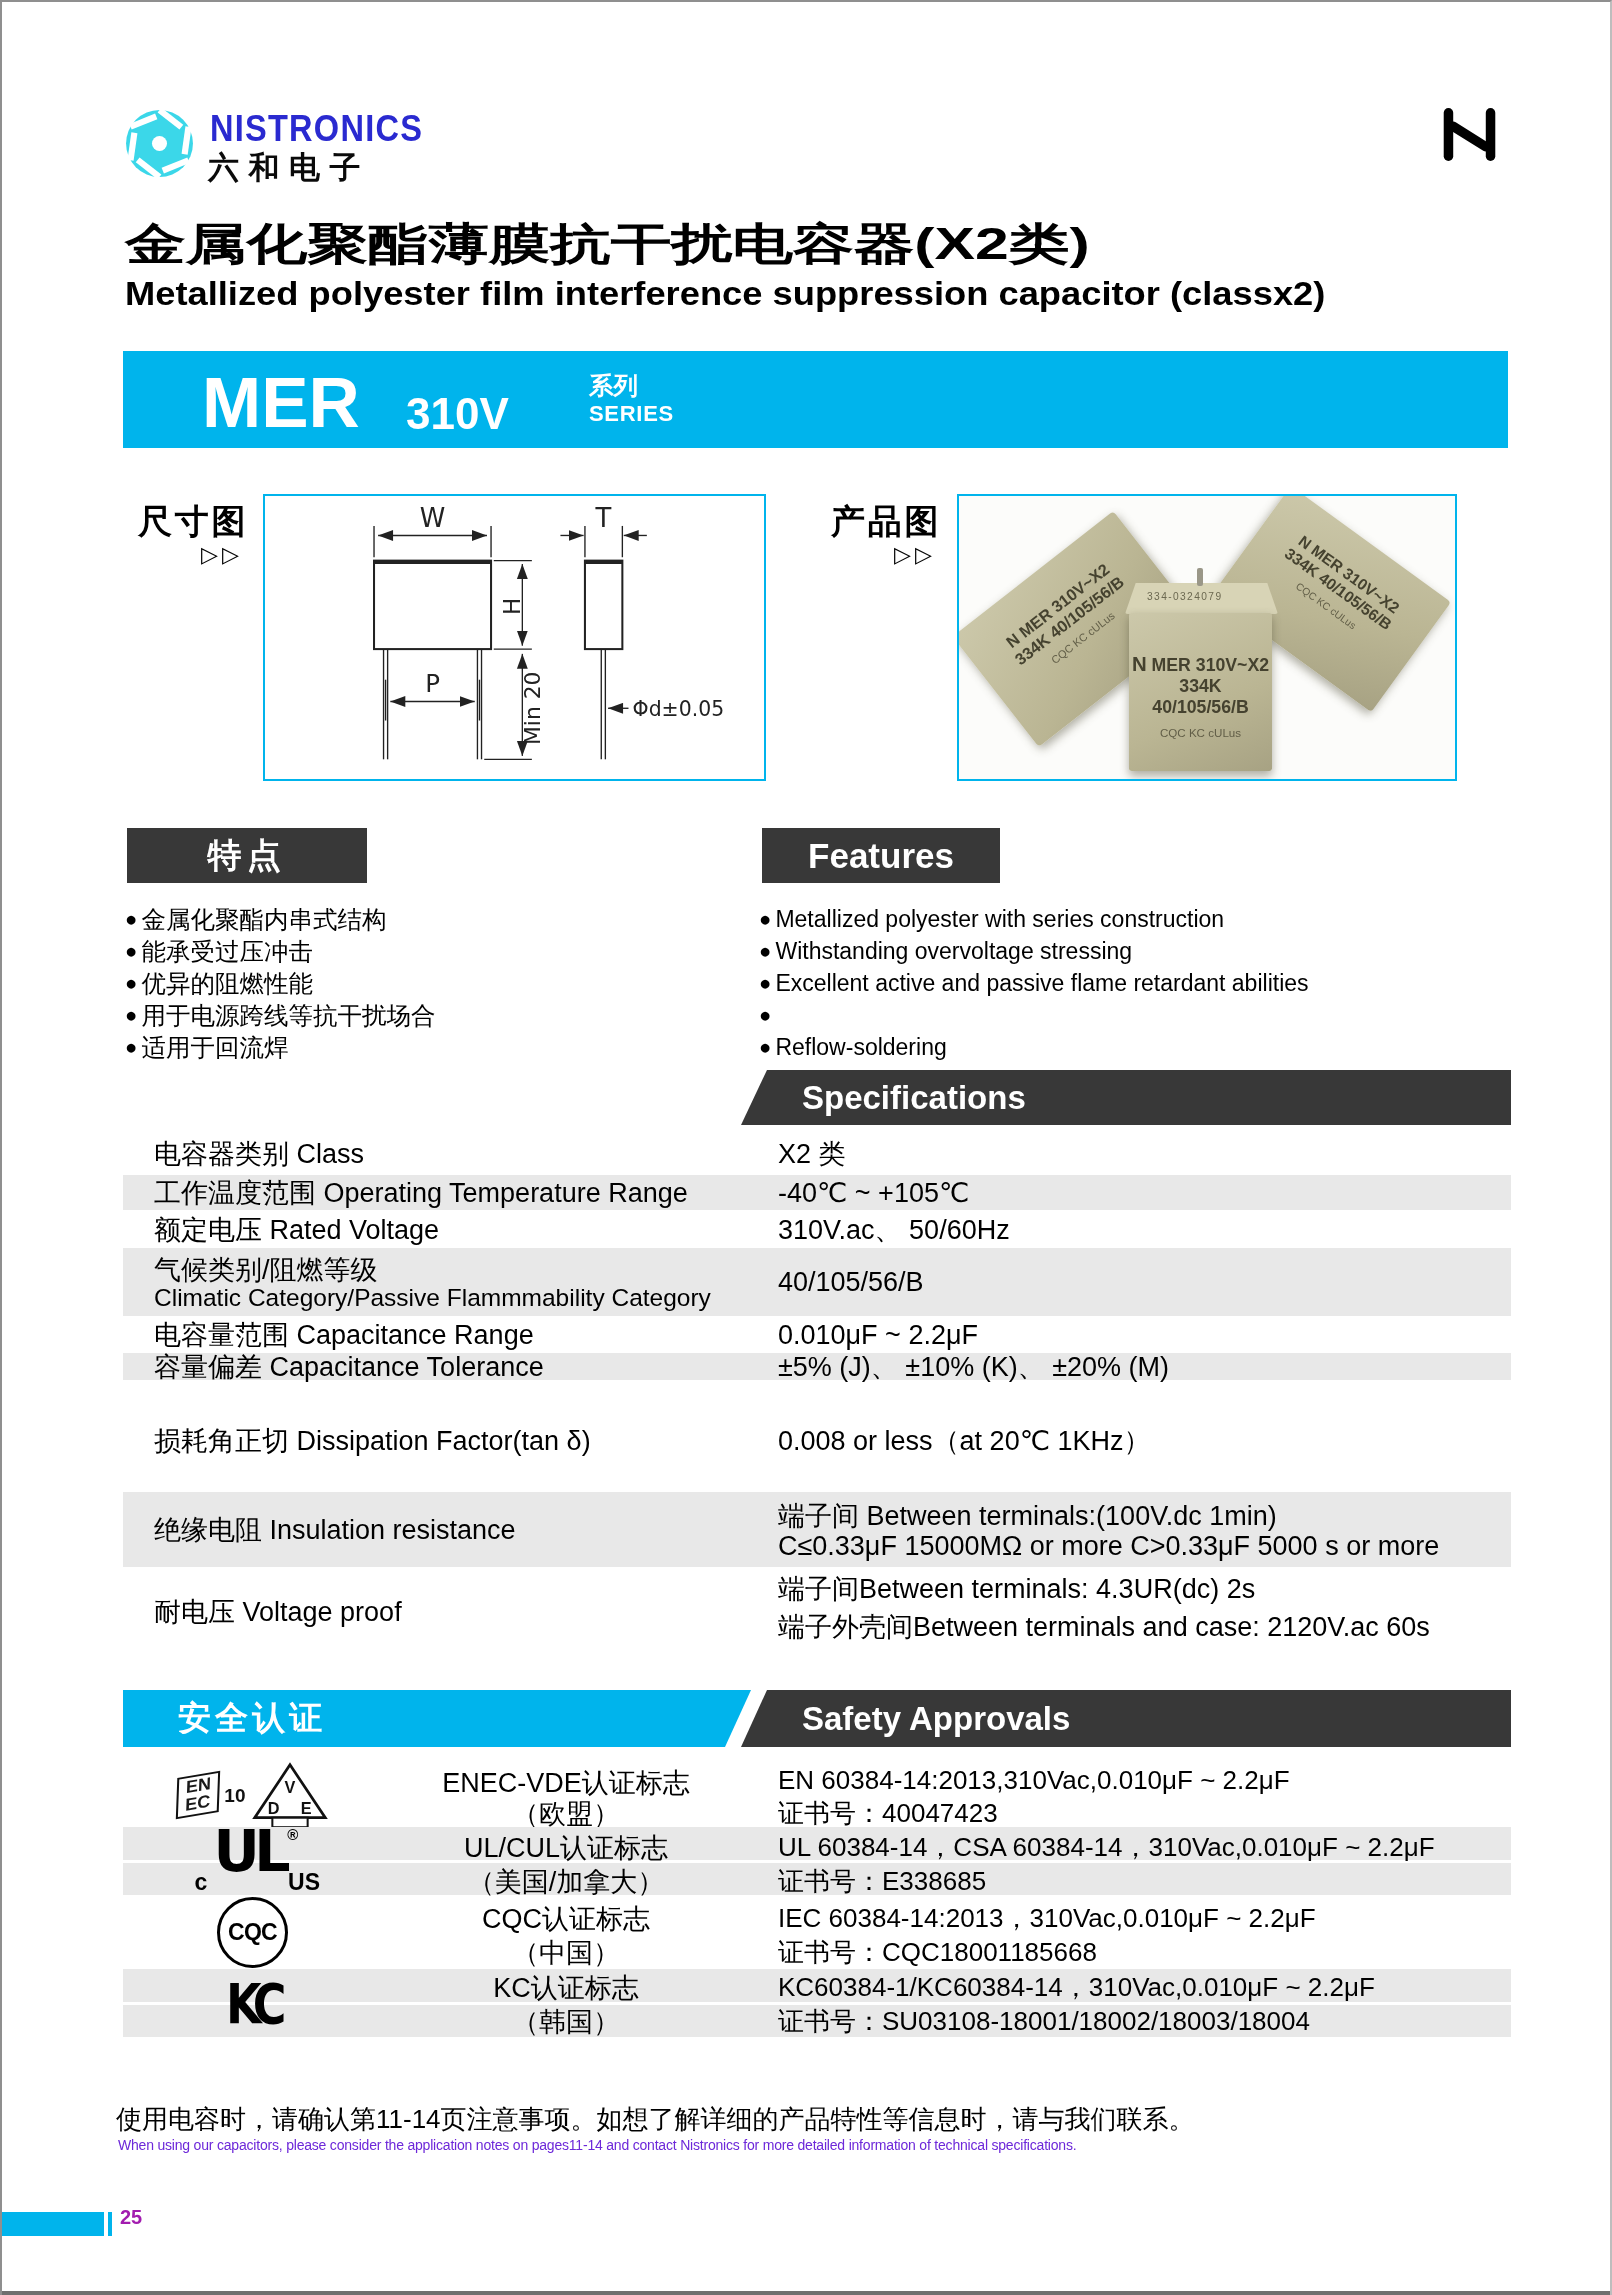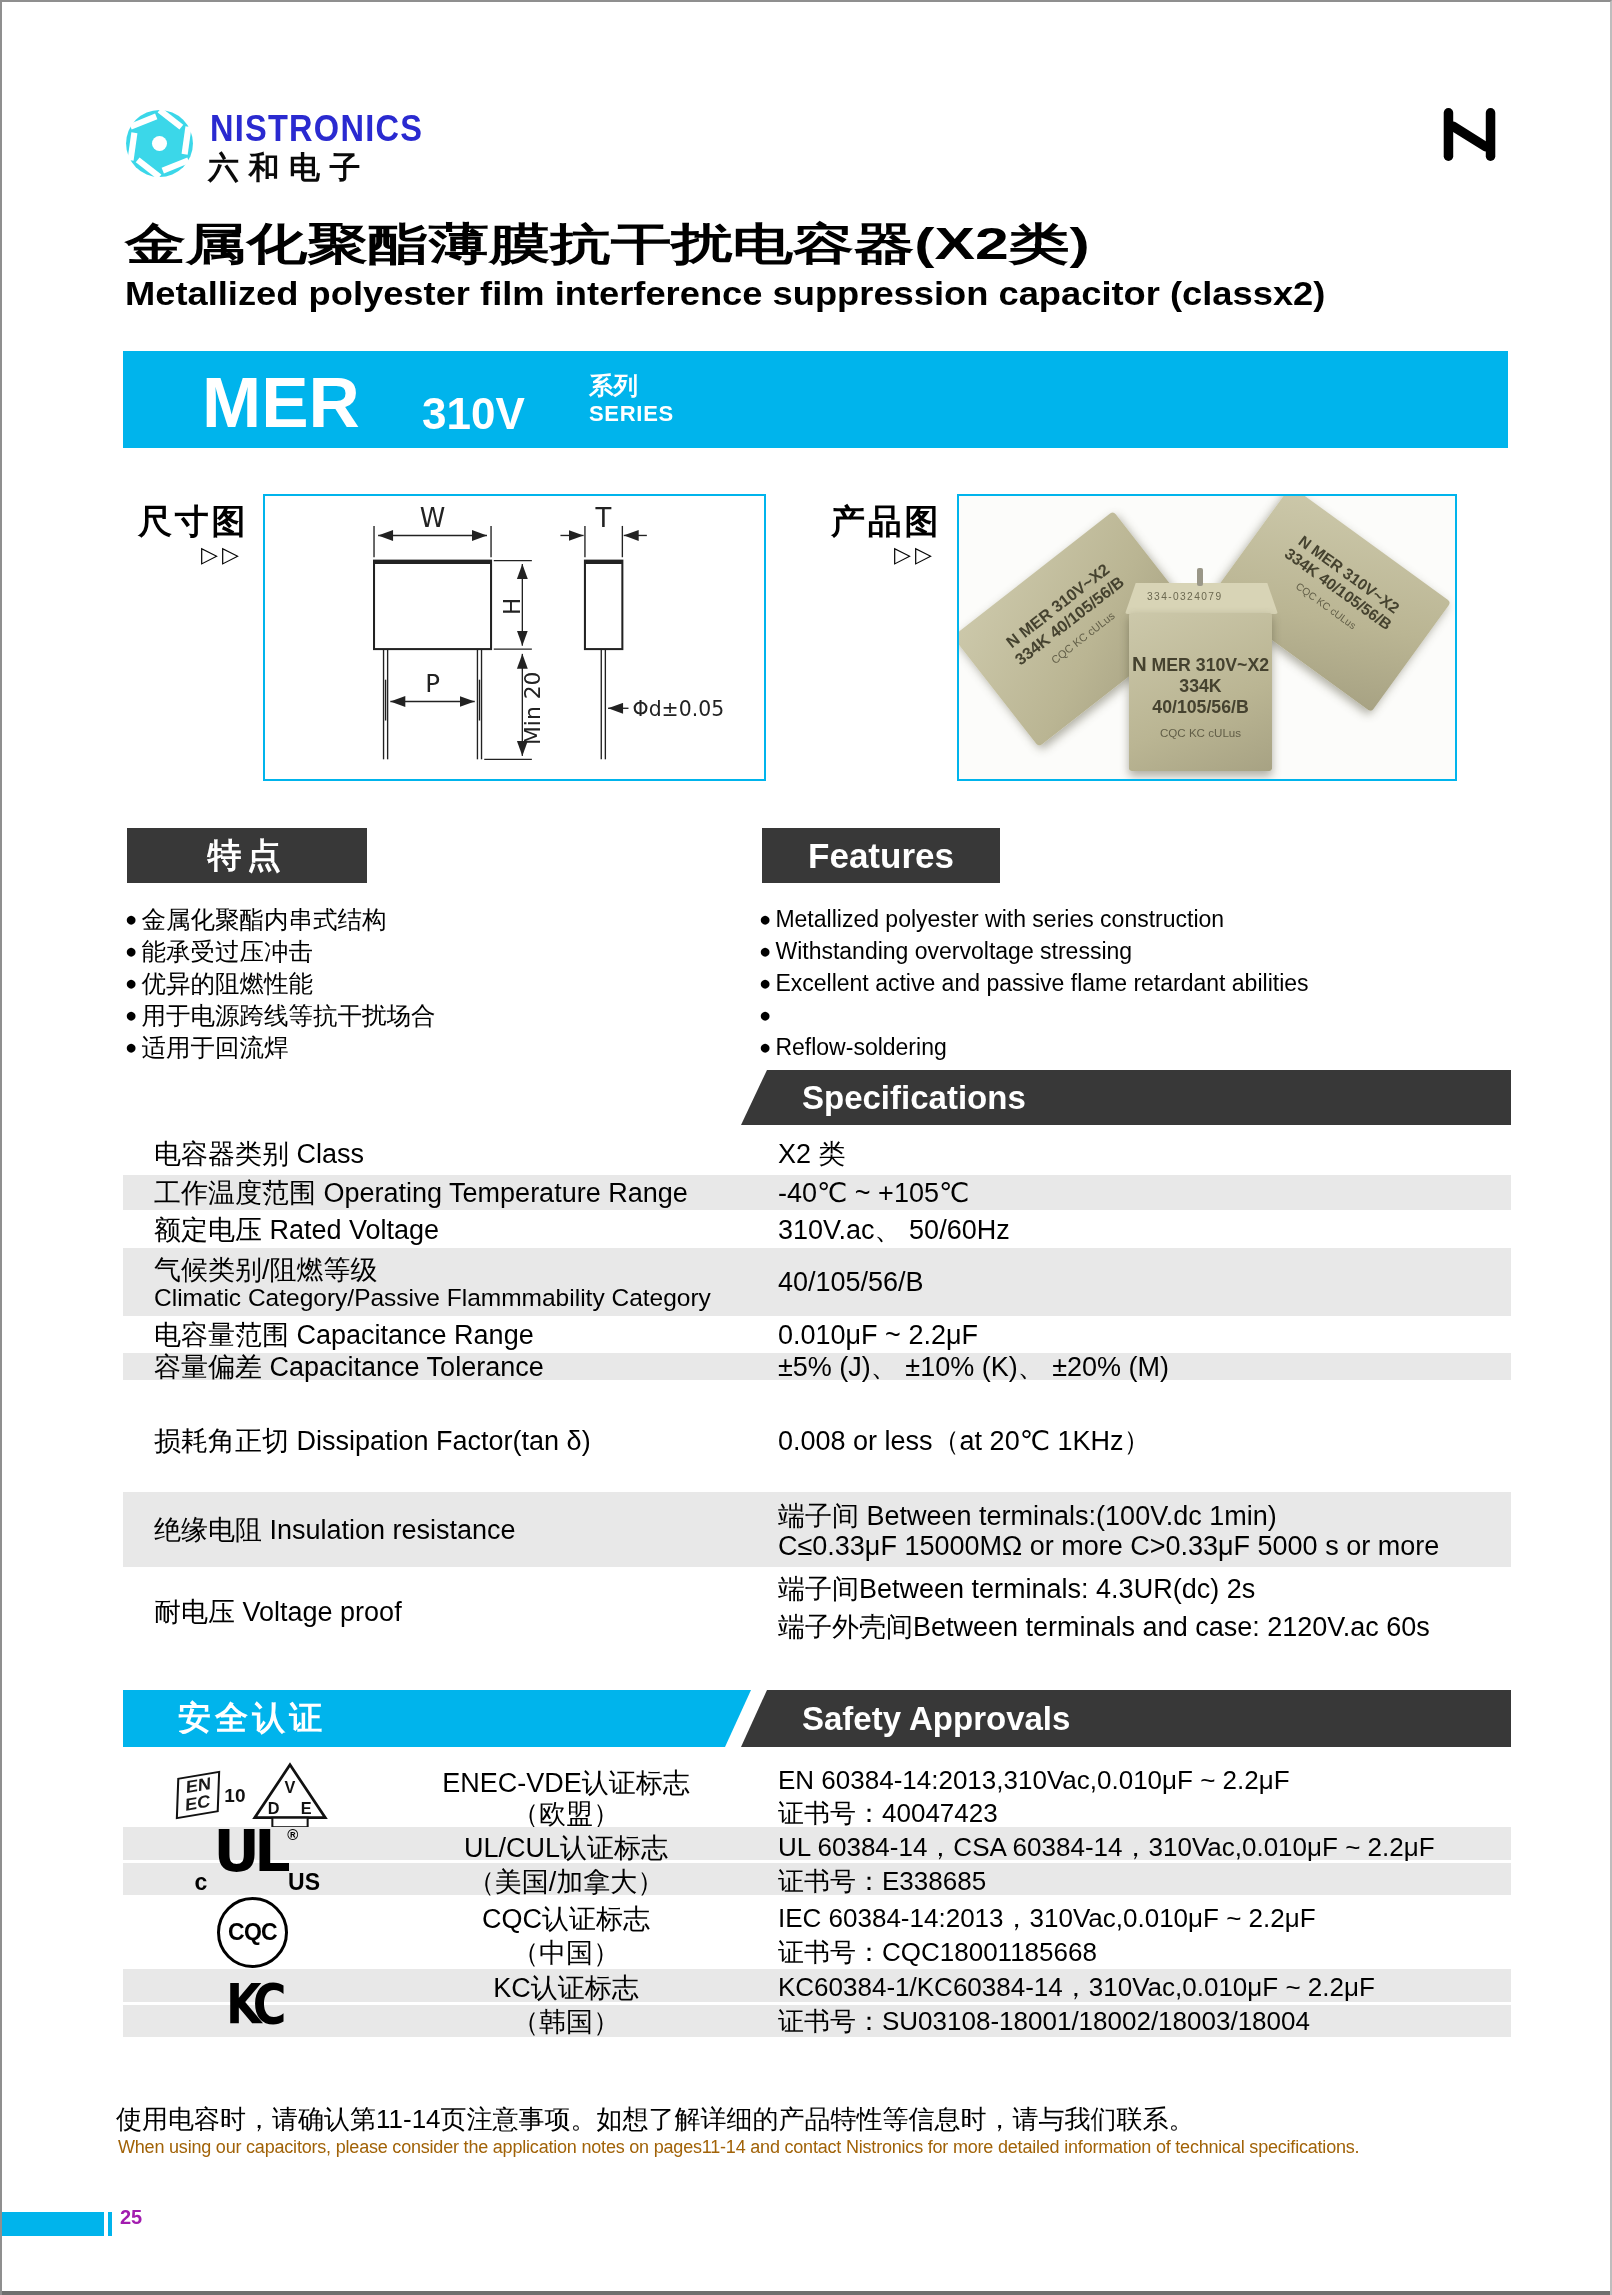--- a/index.html
+++ b/index.html
@@ -59,21 +59,21 @@
   .enec-num{font-size:19px;font-weight:bold;color:#111;margin-left:-1.4px;}
   .ul-wrap{position:relative;width:116px;height:65px;}
   .ul-main{position:absolute;left:19px;top:-11px;font-size:57px;font-weight:900;letter-spacing:-5.5px;color:#000;font-family:"DejaVu Sans",sans-serif;}
   .ul-r{position:absolute;right:12.3px;top:-2.7px;font-size:15px;font-weight:bold;}
   .ul-c{position:absolute;left:0;bottom:-2.7px;font-size:23px;font-weight:bold;}
   .ul-us{position:absolute;right:-9.5px;bottom:-2.7px;font-size:23px;font-weight:bold;}
   .cqc-circle{width:65px;height:65px;border:3.4px solid #000;border-radius:50%;display:flex;align-items:center;justify-content:center;font-size:23px;font-weight:bold;letter-spacing:-0.7px;color:#000;}
   .kc-mark{font-size:56px;font-weight:900;letter-spacing:-8.2px;transform:scaleX(0.82);color:#000;font-family:"DejaVu Sans",sans-serif;}
   
   .foot-zh{font-size:26px;color:#000;white-space:nowrap;}
-  .foot-en{font-size:18px;color:#a16207;white-space:nowrap;letter-spacing:-0.2px;}
+  .foot-en{font-size:14px;color:#6d28d9;white-space:nowrap;letter-spacing:-0.2px;}
   .pageno{font-size:20px;font-weight:bold;color:#a21caf;}
   
   .photo{background:#fcfcfa;overflow:hidden;}
   .cap{position:absolute;background:linear-gradient(155deg,#ccc8aa 0%,#bab593 60%,#a7a283 100%);
        color:#45422f;text-align:center;border-radius:4.1px;box-shadow:0 4.1px 9.5px rgba(80,78,55,.45);}
   .cap .t1{font-weight:bold;}
   :root{--cyan:#00b4ec;}
 </style>
 </head>
 <body>
@@ -101,21 +101,21 @@
       <line x1="73" y1="10" x2="73" y2="74"></line>
       <line x1="18" y1="30" x2="66" y2="60"></line>
     </g>
   </svg>
 
   <div class="abs title-zh" style="left:123px;top:213px;">金属化聚酯薄膜抗干扰电容器(X2类)</div>
   <div class="abs title-en" style="left:123px;top:273px;">Metallized polyester film interference suppression capacitor (classx2)</div>
 
   <div class="abs series-banner" style="left:121px;top:349px;width:1385px;height:97px;">
     <span class="abs series-code" style="left:79px;bottom:5.5px;">MER</span>
-    <span class="abs series-volt" style="left:299px;bottom:9.5px;">310V</span>
+    <span class="abs series-volt" style="left:283px;bottom:9.5px;">310V</span>
     <span class="abs series-zh" style="left:466px;top:17.7px;">系列</span>
     <span class="abs series-en" style="left:466px;top:50px;">SERIES</span>
   </div>
 
   <div class="abs fig-label" style="left:136px;top:497px;">尺寸图</div>
   <div class="abs fig-arrows" style="left:199px;top:540px;">▷▷</div>
   <div class="abs fig-label" style="left:829px;top:497px;">产品图</div>
   <div class="abs fig-arrows" style="left:892px;top:540px;">▷▷</div>
 
   <div class="abs fig-box" style="left:261px;top:492px;width:503px;height:287px;">

